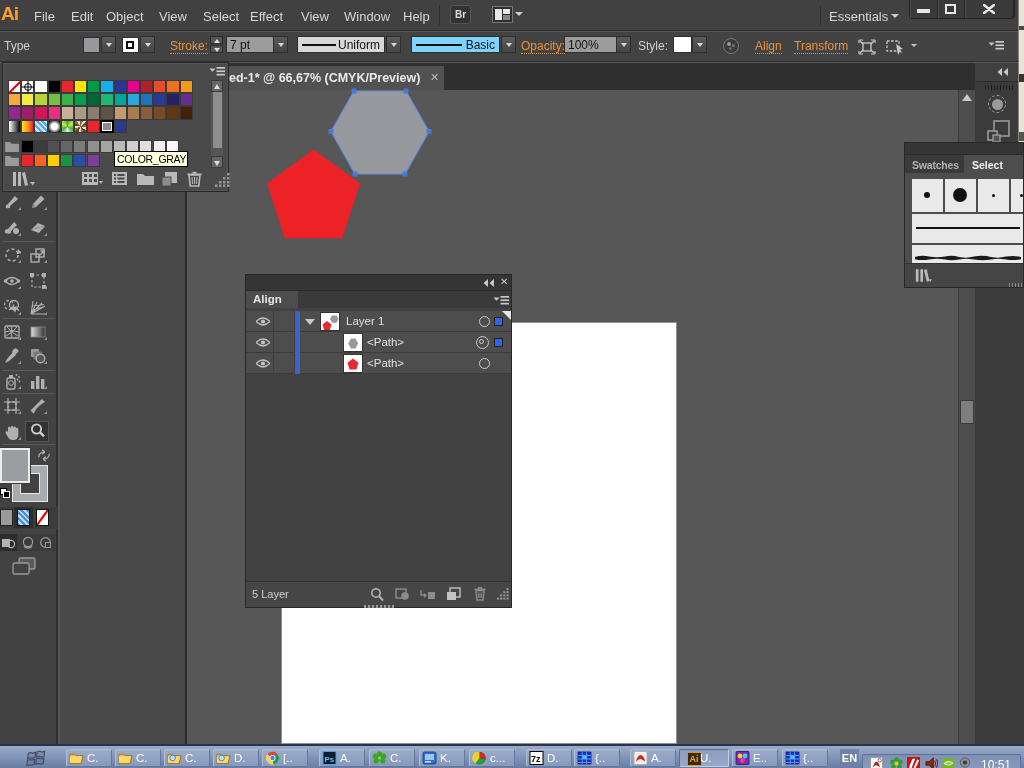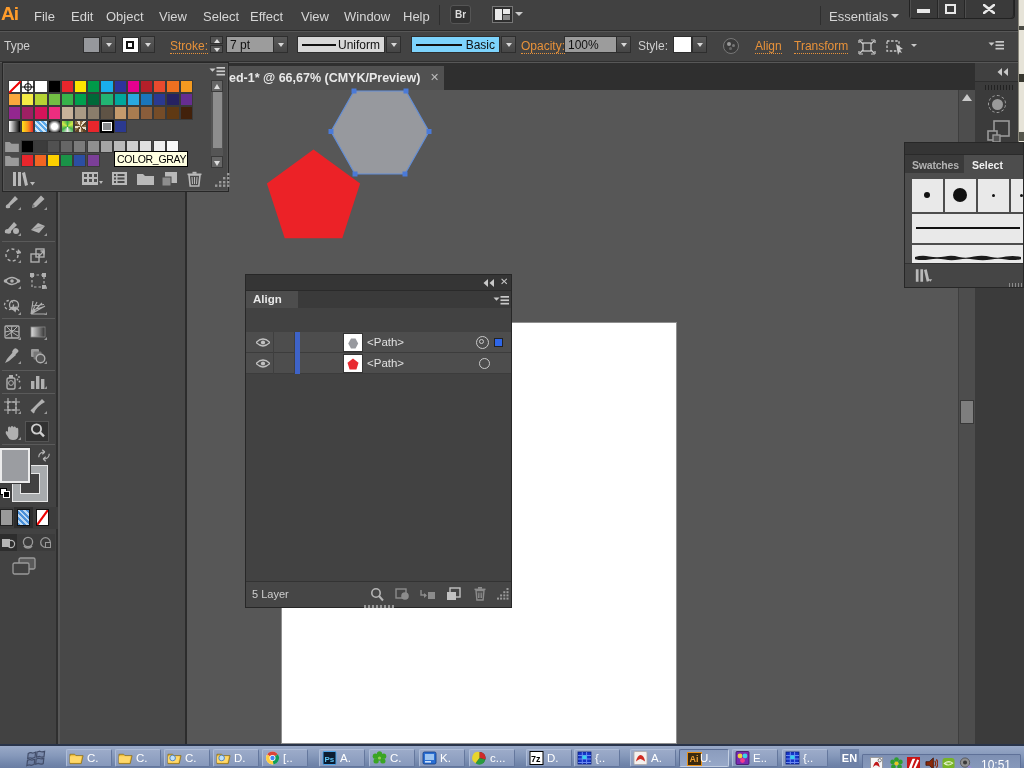--- a/index.html
+++ b/index.html
@@ -428,20 +428,35 @@
       <div style="position:absolute;left:0;top:0;width:52px;height:17px;background:#4d4d4d;color:#e8e8e8;font-size:11.5px;font-weight:bold;padding:2px 0 0 7px">Align</div>
       <svg style="position:absolute;left:247px;top:5px" width="16" height="9" viewBox="0 0 16 9">
         <path d="M0.5 1.5 l3 3.2 l3 -3.2 z" fill="#c9c9c9"></path>
         <rect x="7.5" y="0" width="8.5" height="1.7" fill="#c9c9c9"></rect>
           <rect x="7.5" y="3.4" width="8.5" height="1.7" fill="#c9c9c9"></rect>
           <rect x="7.5" y="6.8" width="8.5" height="1.7" fill="#c9c9c9"></rect>
       </svg>
     </div>
     <div style="position:absolute;left:0;top:33px;width:265px;height:273px;background:#424242">
 
+      <div class="lrow" style="top:3px">
+        <svg class="leye" viewBox="0 0 14 9">
+            <path d="M0 4.5 Q7 -2.5 14 4.5 Q7 11.5 0 4.5 z" fill="none" stroke="#c2c2c2" stroke-width="1.2"></path>
+            <circle cx="7" cy="4.5" r="2.1" fill="#c2c2c2"></circle>
+          </svg>
+        <span class="tri-exp"></span>
+        <div class="lthumb" style="left:74px"><svg width="18" height="19" viewBox="0 0 18 19">
+              <polygon points="6,8 1.5,11.5 3.2,17 8.8,17 10.5,11.5" fill="#e82a30"></polygon>
+              <polygon points="9,6 11,2.5 15.5,2.5 17.5,6 15.5,9.7 11,9.7" fill="#97999e"></polygon>
+            </svg></div>
+        <span class="lname" style="left:100px">Layer 1</span>
+        <span class="ltarget" style="left:233px"></span>
+        <span class="lsq" style="left:248px"></span>
+        <span style="position:absolute;right:0;top:0;width:0;height:0;border-top:9px solid #e8e8e8;border-left:9px solid transparent"></span>
+      </div>
       <div class="lrow" style="top:24px">
         <svg class="leye" viewBox="0 0 14 9">
             <path d="M0 4.5 Q7 -2.5 14 4.5 Q7 11.5 0 4.5 z" fill="none" stroke="#c2c2c2" stroke-width="1.2"></path>
             <circle cx="7" cy="4.5" r="2.1" fill="#c2c2c2"></circle>
           </svg>
         <div class="lthumb" style="left:97px"><svg width="18" height="19" viewBox="0 0 18 19">
               <polygon points="4.2,9.5 7,4.5 11.5,4.5 14.2,9.5 11.5,14.5 7,14.5" fill="#97999e"></polygon>
             </svg></div>
         <span class="lname" style="left:121px">&lt;Path&gt;</span>
         <span class="ltarget" style="left:230px;top:4px;width:13px;height:13px">

